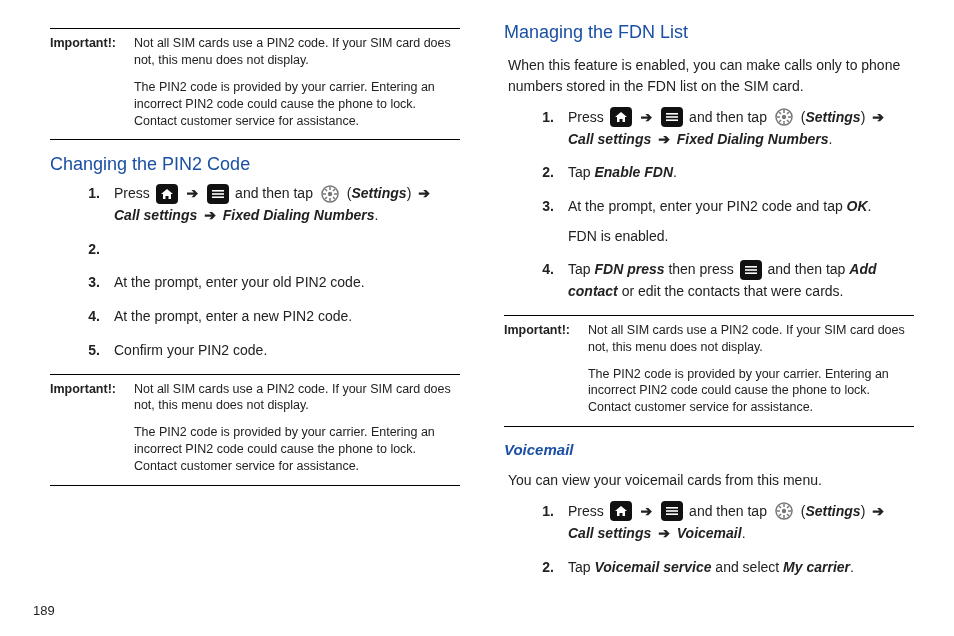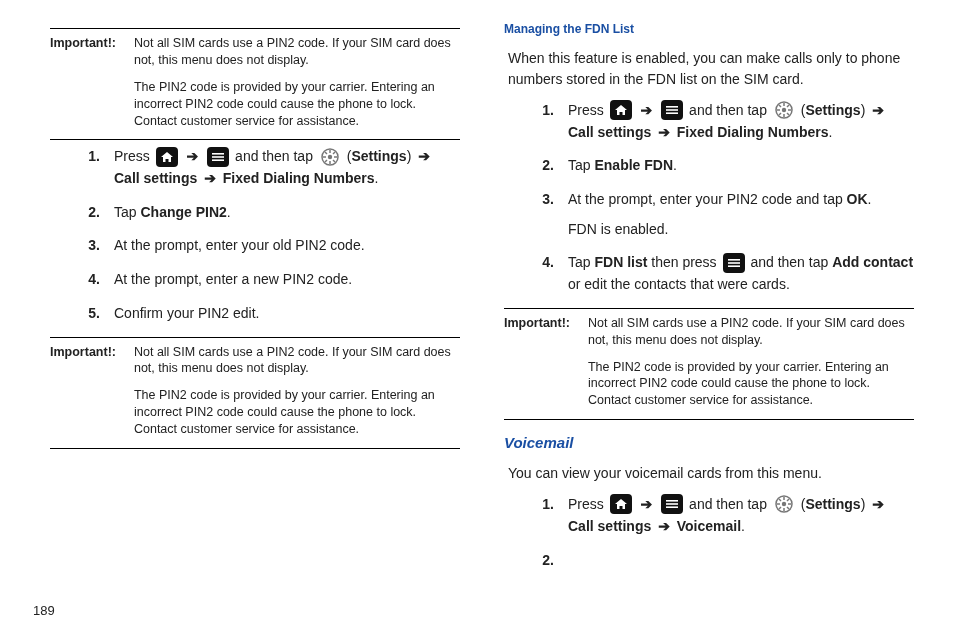--- a/index.html
+++ b/index.html
@@ -43,22 +43,22 @@
   }
   .important-text {
     flex: 1;
   }
   .important-text p {
     margin: 0 0 10px 0;
   }
   .important-text p:last-child { margin-bottom: 4px; }
   .h-blue {
     color: #1a4fa3;
-    font-weight: bold;
-    font-size: 12px;
+    font-weight: normal;
+    font-size: 18px;
     margin: 14px 0 8px 0;
   }
   .h-blue-italic {
     color: #1a4fa3;
     font-weight: bold;
     font-style: italic;
     font-size: 15px;
     margin: 14px 0 6px 0;
   }
   ol.steps {
@@ -103,21 +103,21 @@
     background: #111;
     color: #fff;
   }
   .icon-gear {
     background: none;
   }
   .arrow {
     font-weight: bold;
     margin: 0 3px;
   }
-  .b { font-weight: bold; }
+  .b { font-weight: bold; font-style: italic; }
   .page-num {
     position: absolute;
     left: 33px;
     bottom: 18px;
     font-size: 13px;
   }
   svg { display: block; }
 </style>
 </head>
 <body>
@@ -131,20 +131,21 @@
       <div class="important-row">
         <div class="important-label">Important!:</div>
         <div class="important-text">
           <p>Not all SIM cards use a PIN2 code. If your SIM card does not, this menu does not display.</p>
           <p>The PIN2 code is provided by your carrier. Entering an incorrect PIN2 code could cause the phone to lock. Contact customer service for assistance.</p>
         </div>
       </div>
     </div>
     <div class="rule"></div>
 
+    <div class="h-blue">Changing the PIN2 Code</div>
 
     <ol class="steps">
       <li>
         <span class="num">1.</span>
         <span class="body">
           <span>Press </span>
           <span class="icon icon-dark">
             <svg width="14" height="12" viewBox="0 0 14 12">
                 <path d="M7 1 L13 6 L11 6 L11 11 L8.5 11 L8.5 8 L5.5 8 L5.5 11 L3 11 L3 6 L1 6 Z" fill="#fff"></path>
               </svg>
@@ -176,35 +177,32 @@
           </span>
           <span> (</span><span class="b">Settings</span><span>) </span><span class="arrow">➔</span>
           <br>
           <span class="b">Call settings</span>
           <span class="arrow"> ➔ </span>
           <span class="b">Fixed Dialing Numbers</span>.
         </span>
       </li>
       <li>
         <span class="num">2.</span>
-        <span class="body">
-          <span>Tap </span><span class="b">Change PIN2</span><span>.</span>
-        </span>
       </li>
       <li>
         <span class="num">3.</span>
         <span class="body">At the prompt, enter your old PIN2 code.</span>
       </li>
       <li>
         <span class="num">4.</span>
         <span class="body">At the prompt, enter a new PIN2 code.</span>
       </li>
       <li>
         <span class="num">5.</span>
-        <span class="body">Confirm your PIN2 edit.</span>
+        <span class="body">Confirm your PIN2 code.</span>
       </li>
     </ol>
 
     <div class="rule"></div>
     <div class="important-block">
       <div class="important-row">
         <div class="important-label">Important!:</div>
         <div class="important-text">
           <p>Not all SIM cards use a PIN2 code. If your SIM card does not, this menu does not display.</p>
           <p>The PIN2 code is provided by your carrier. Entering an incorrect PIN2 code could cause the phone to lock. Contact customer service for assistance.</p>
@@ -272,21 +270,21 @@
         <span class="num">3.</span>
         <span class="body">
           <span>At the prompt, enter your PIN2 code and tap </span><span class="b">OK</span><span>.</span>
           <div style="height:8px"></div>
           <span>FDN is enabled.</span>
         </span>
       </li>
       <li>
         <span class="num">4.</span>
         <span class="body">
-          <span>Tap </span><span class="b">FDN list</span><span> then press </span>
+          <span>Tap </span><span class="b">FDN press</span><span> then press </span>
           <span class="icon icon-dark">
               <svg width="14" height="10" viewBox="0 0 14 10">
                 <rect x="1" y="1" width="12" height="1.6" fill="#fff"></rect>
                 <rect x="1" y="4.2" width="12" height="1.6" fill="#fff"></rect>
                 <rect x="1" y="7.4" width="12" height="1.6" fill="#fff"></rect>
               </svg>
             </span>
           <span> and then tap </span><span class="b">Add contact</span><span> or edit the contacts that were cards.</span>
         </span>
       </li>
@@ -344,19 +342,22 @@
             </span>
           <span> (</span><span class="b">Settings</span><span>) </span><span class="arrow">➔</span>
           <br>
           <span class="b">Call settings</span>
           <span class="arrow"> ➔ </span>
           <span class="b">Voicemail</span>.
         </span>
       </li>
       <li>
         <span class="num">2.</span>
+        <span class="body">
+          <span>Tap </span><span class="b">Voicemail service</span><span> and select </span><span class="b">My carrier</span><span>.</span>
+        </span>
       </li>
     </ol>
 
   </div>
 </div>
 
 <div class="page-num">189</div>
 
 </body></html>

